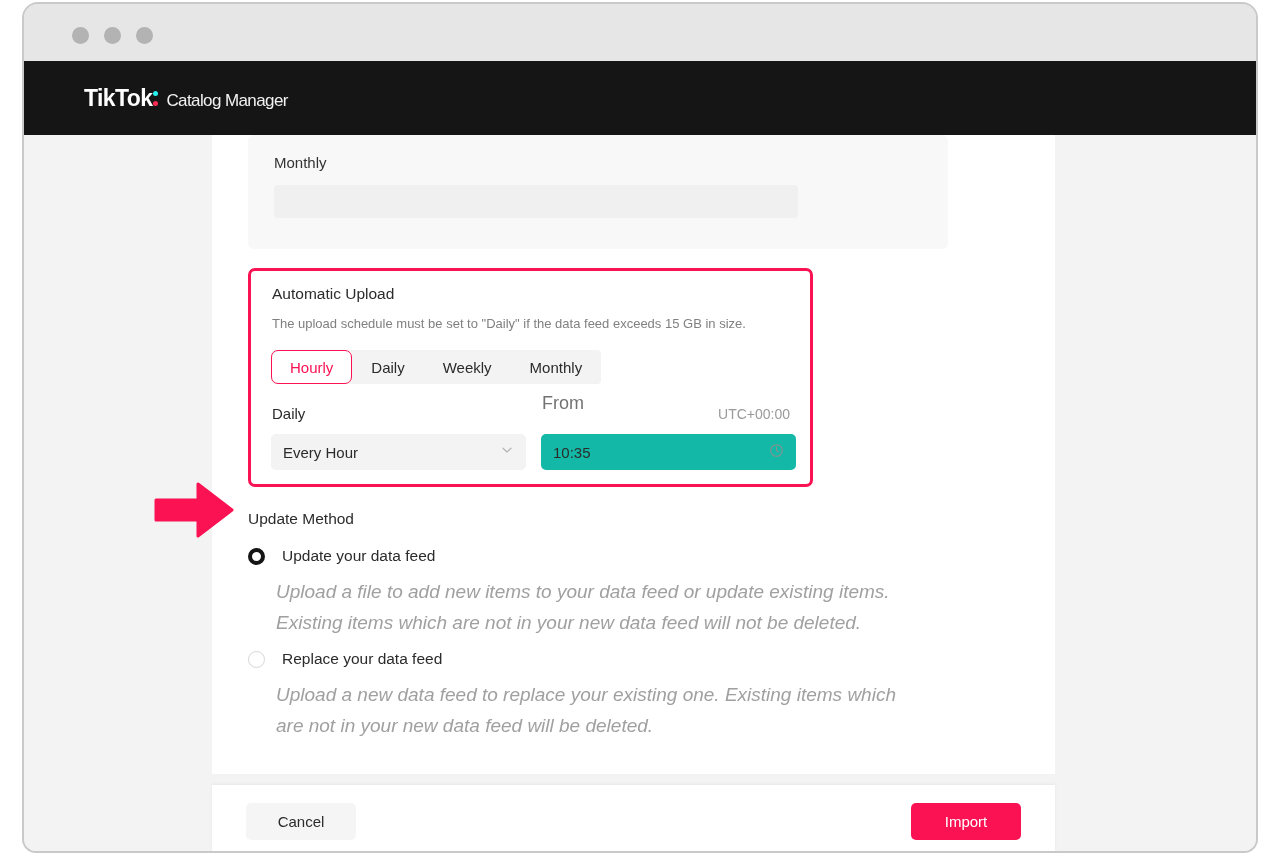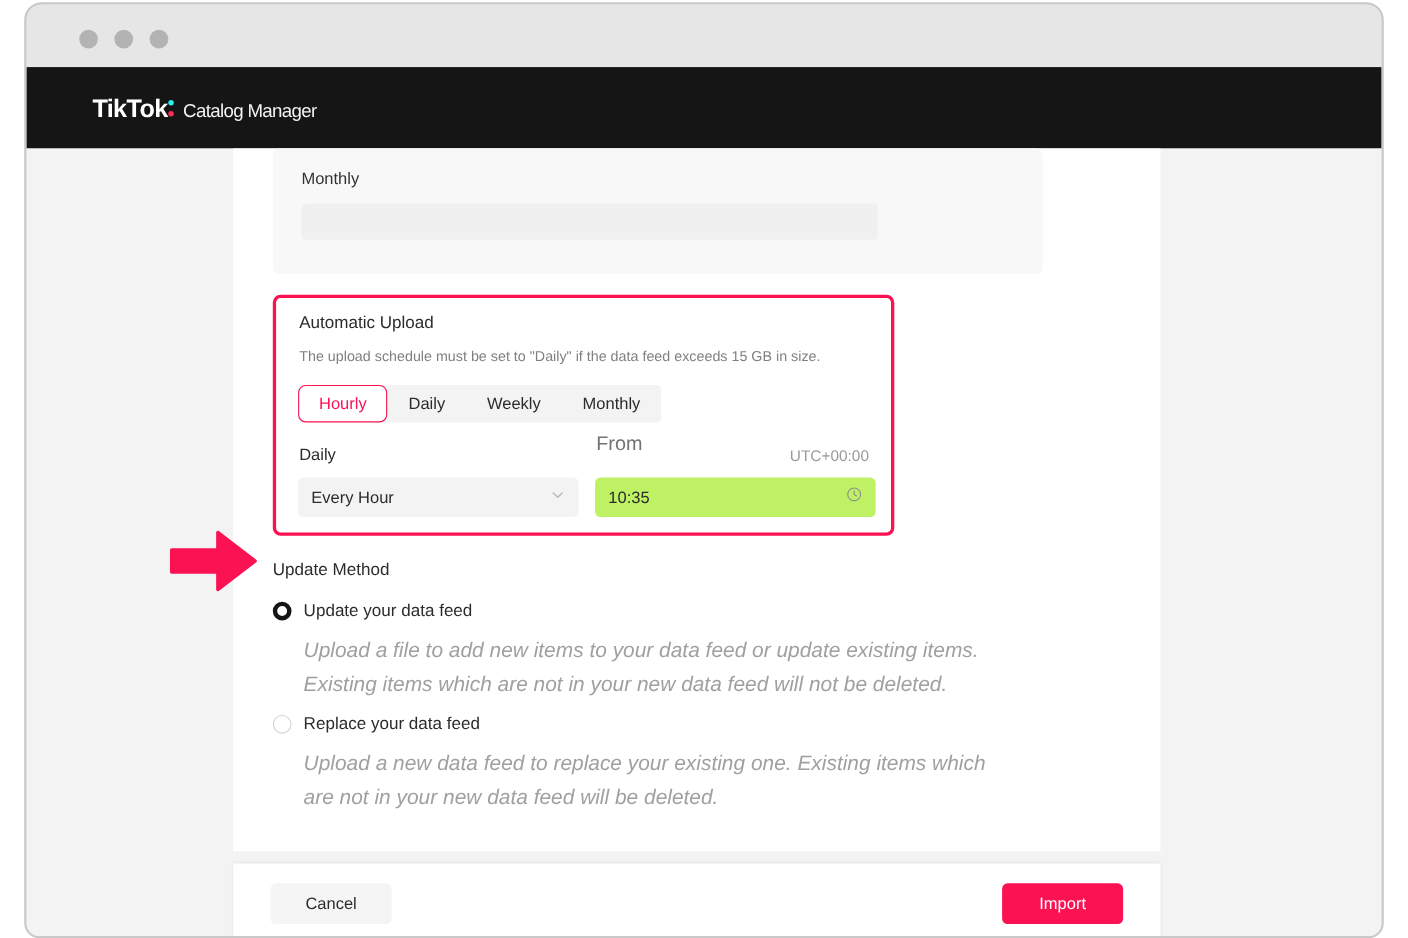--- a/index.html
+++ b/index.html
@@ -244,21 +244,21 @@
     font-size: 15px;
     color: #2b2b2b;
     flex: 1;
   }
   #from-field {
     position: absolute;
     left: 290px;
     top: 163px;
     width: 255px;
     height: 36px;
-    background: #bef264;
+    background: #14b8a6;
     border-radius: 5px;
     display: flex;
     align-items: center;
     box-sizing: border-box;
     padding: 0 12px;
     cursor: text;
   }
   #from-value {
     font-size: 15px;
     color: #2b2b2b;
@@ -276,22 +276,23 @@
   .radio-option {
     position: absolute;
     left: 36px;
     width: 740px;
   }
   #option-update { top: 412px; }
   #option-replace { top: 515px; }
 
   .radio-row {
     display: flex;
-    align-items: flex-start;
+    align-items: flex-end;
     cursor: pointer;
+    gap: 6px;
   }
   .radio-mark {
     width: 17px;
     height: 17px;
     border-radius: 50%;
     box-sizing: border-box;
     flex: none;
     position: relative;
   }
   .radio-mark.checked {

